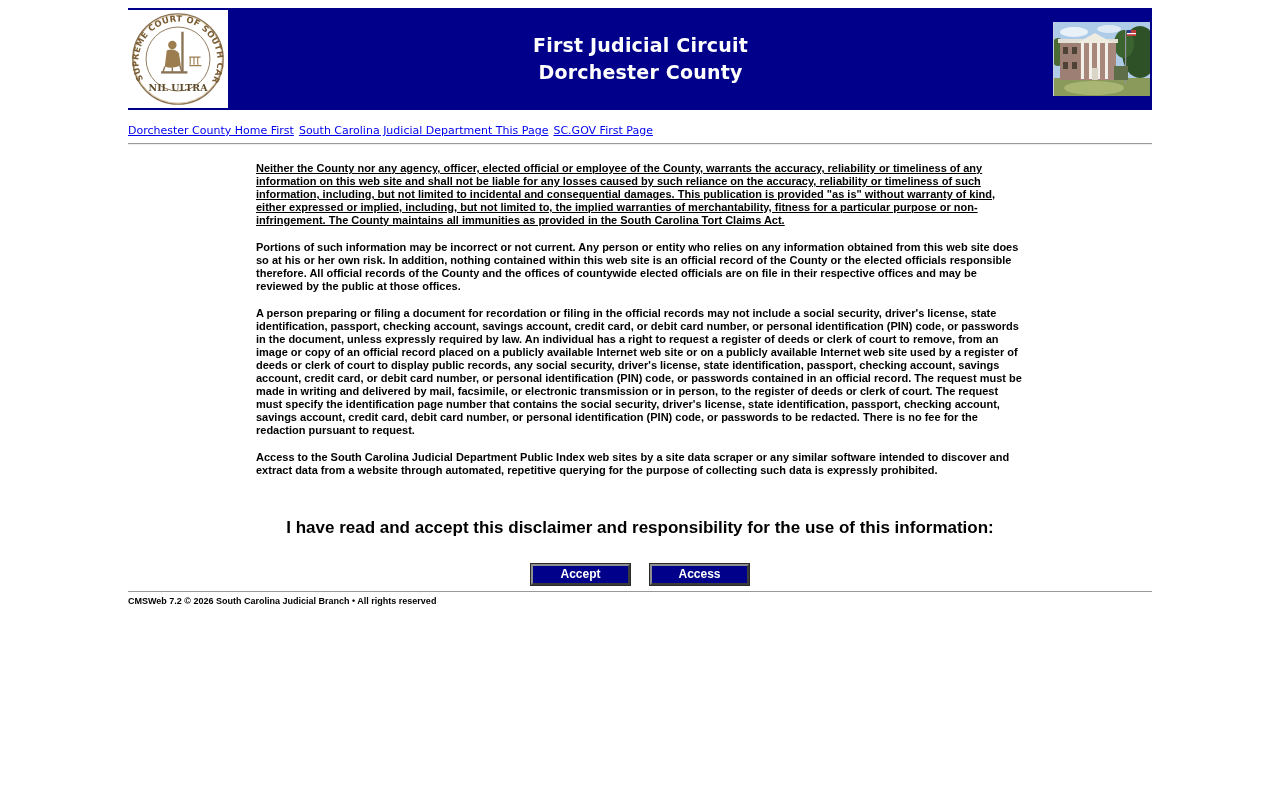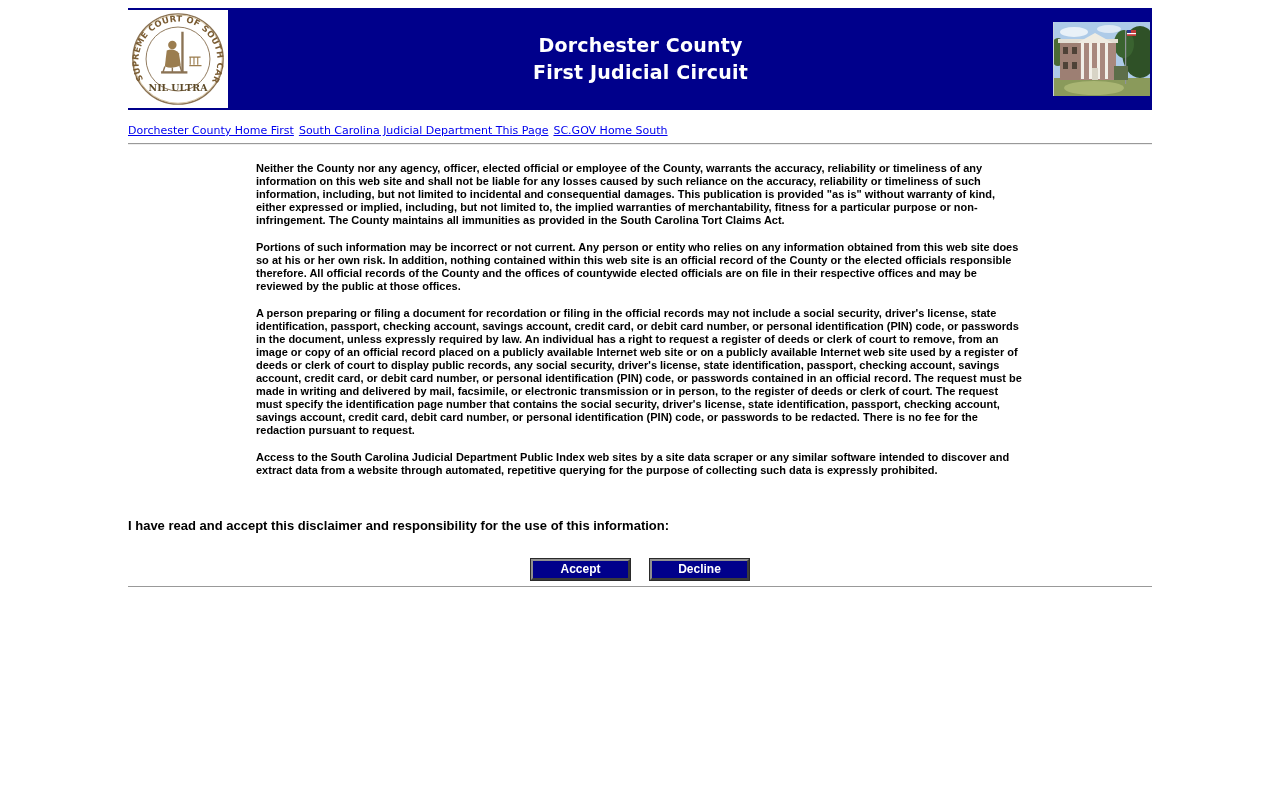--- a/index.html
+++ b/index.html
@@ -68,27 +68,27 @@
   
   .content {
     width: 768px;
     margin: 0 auto;
     font-weight: bold;
     font-size: 11px;
     line-height: 13px;
     color: #000000;
   }
   .content p { margin: 14px 0; }
-  .content p:first-child { margin-top: 17px; }
+  .content p:first-child { margin-top: 17px; text-decoration: underline; }
   .content p.extra-space { margin-top: 10px; }
 
   .prompt {
-    text-align: left;
-    font-weight: bold;
-    font-size: 13px;
+    text-align: center;
+    font-weight: bold;
+    font-size: 17px;
     margin-top: 41px;
   }
 
   
   .button-row {
     display: flex;
     justify-content: center;
     gap: 20px;
     margin-top: 26px;
   }
@@ -141,22 +141,22 @@
         <circle cx="44" cy="35" r="4.5" fill="#9b7d4f"></circle>
         <path d="M38,41 Q46,38 51,44 L53,57 Q44,61 36,58 Z" fill="#9b7d4f"></path>
         <path d="M36,58 L34,64 M44,59 L44,64 M52,57 L54,64" stroke="#8B7355" stroke-width="1.5" fill="none"></path>
         <rect x="32" y="63" width="28" height="2.5" fill="#8B7355"></rect>
         <path d="M62,48 h12 M63,48 v8 M67,48 v8 M71,48 v8 M62,57 h13" stroke="#9b7d4f" stroke-width="1.2" fill="none"></path>
         <text x="50" y="84" text-anchor="middle" font-size="10" font-weight="bold" fill="#5d4a28" font-family="DejaVu Serif, serif">NIL ULTRA</text>
       </svg>
     </div>
 
     <div class="titles">
+      <div>First Judicial Circuit</div>
       <div>Dorchester County</div>
-      <div>First Judicial Circuit</div>
     </div>
 
     <div class="photo">
       <svg viewBox="0 0 96 74" width="96" height="74" aria-hidden="true">
         <rect x="0" y="0" width="96" height="74" fill="#aecbe8"></rect>
         <ellipse cx="20" cy="10" rx="14" ry="5" fill="#e9f1f8"></ellipse>
         <ellipse cx="55" cy="7" rx="12" ry="4" fill="#dfeaf5"></ellipse>
         <ellipse cx="86" cy="30" rx="18" ry="26" fill="#2f5127"></ellipse>
         <ellipse cx="70" cy="22" rx="10" ry="14" fill="#3a6330"></ellipse>
         <ellipse cx="4" cy="30" rx="8" ry="14" fill="#4a6b35"></ellipse>
@@ -180,35 +180,36 @@
         <rect x="71" y="8" width="1.2" height="54" fill="#8f9499"></rect>
         <rect x="73" y="8" width="9" height="6" fill="#c03a3a"></rect>
         <rect x="73" y="8" width="4" height="3.5" fill="#2c3a8c"></rect>
         <rect x="73" y="11" width="9" height="1.2" fill="#ffffff"></rect>
         <rect x="60" y="44" width="14" height="14" fill="#5d6e49"></rect>
       </svg>
     </div>
   </div>
 
   <div class="nav">
-    <a>Dorchester County Home First</a><a>South Carolina Judicial Department This Page</a><a>SC.GOV Home South</a>
+    <a>Dorchester County Home First</a><a>South Carolina Judicial Department This Page</a><a>SC.GOV First Page</a>
   </div>
 
   <hr class="rule">
 
   <div class="content">
     <p>Neither the County nor any agency, officer, elected official or employee of the County, warrants the accuracy, reliability or timeliness of any information on this web site and shall not be liable for any losses caused by such reliance on the accuracy, reliability or timeliness of such information, including, but not limited to incidental and consequential damages. This publication is provided "as is" without warranty of kind, either expressed or implied, including, but not limited to, the implied warranties of merchantability, fitness for a particular purpose or non-infringement. The County maintains all immunities as provided in the South Carolina Tort Claims Act.</p>
     <p>Portions of such information may be incorrect or not current. Any person or entity who relies on any information obtained from this web site does so at his or her own risk. In addition, nothing contained within this web site is an official record of the County or the elected officials responsible therefore. All official records of the County and the offices of countywide elected officials are on file in their respective offices and may be reviewed by the public at those offices.</p>
     <p>A person preparing or filing a document for recordation or filing in the official records may not include a social security, driver's license, state identification, passport, checking account, savings account, credit card, or debit card number, or personal identification (PIN) code, or passwords in the document, unless expressly required by law. An individual has a right to request a register of deeds or clerk of court to remove, from an image or copy of an official record placed on a publicly available Internet web site or on a publicly available Internet web site used by a register of deeds or clerk of court to display public records, any social security, driver's license, state identification, passport, checking account, savings account, credit card, or debit card number, or personal identification (PIN) code, or passwords contained in an official record. The request must be made in writing and delivered by mail, facsimile, or electronic transmission or in person, to the register of deeds or clerk of court. The request must specify the identification page number that contains the social security, driver's license, state identification, passport, checking account, savings account, credit card, debit card number, or personal identification (PIN) code, or passwords to be redacted. There is no fee for the redaction pursuant to request.</p>
     <p class="extra-space">Access to the South Carolina Judicial Department Public Index web sites by a site data scraper or any similar software intended to discover and extract data from a website through automated, repetitive querying for the purpose of collecting such data is expressly prohibited.</p>
   </div>
 
   <div class="prompt">I have read and accept this disclaimer and responsibility for the use of this information:</div>
 
   <div class="button-row">
     <button class="btn">Accept</button>
-    <button class="btn">Decline</button>
+    <button class="btn">Access</button>
   </div>
 
   <hr class="rule rule-bottom">
 
+  <div class="footer">CMSWeb 7.2 © 2026 South Carolina Judicial Branch • All rights reserved</div>
 
 </div>
 
 </body></html>

